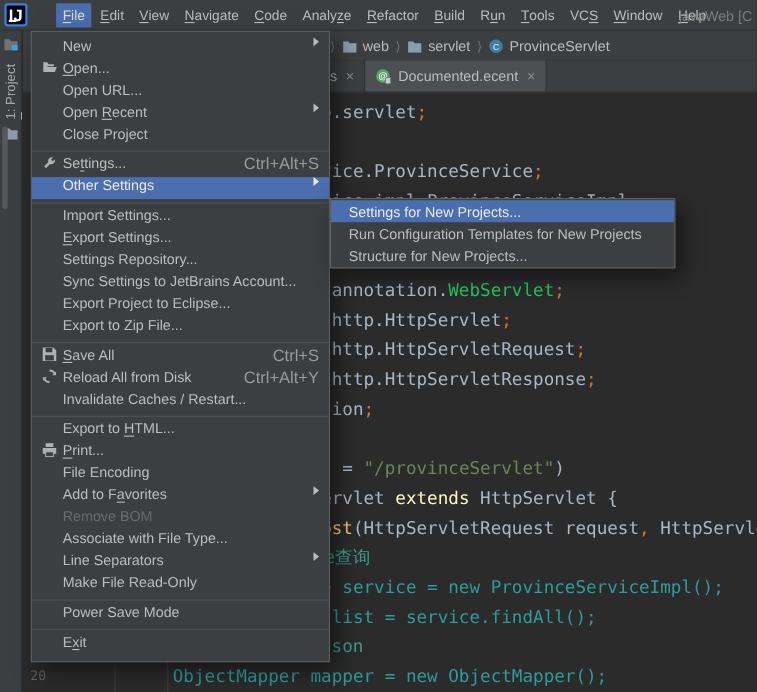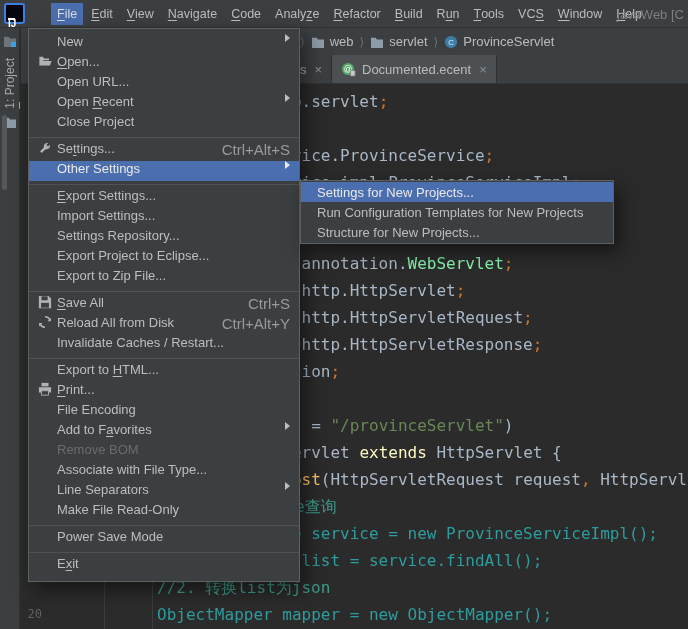--- a/index.html
+++ b/index.html
@@ -9,21 +9,21 @@
   *{box-sizing:border-box}
   html,body{margin:0;padding:0}
   body{width:688px;height:629px;overflow:hidden;position:relative;background:var(--bg-editor);
        font-family:"Liberation Sans",sans-serif;-webkit-font-smoothing:antialiased}
 
   
   .menubar{position:absolute;top:0;left:0;width:688px;height:28px;background:var(--bg-ui);
            border-bottom:1px solid #2F3133;display:flex;align-items:center;z-index:6}
   .logo{width:21px;height:21px;margin-left:4px;background:#050510;border:2px solid #3E7EE0;
         border-radius:3px;position:relative;flex:0 0 auto}
-  .logo b{position:absolute;top:13px;left:2px;color:#fff;font-size:10px;font-weight:bold;letter-spacing:0}
+  .logo b{position:absolute;top:1px;left:2px;color:#fff;font-size:15px;font-weight:bold;letter-spacing:0}
   .logo i{position:absolute;left:2px;bottom:2px;width:7px;height:2px;background:#fff}
   .mitem{height:22px;padding:0 6px;margin:0 1px;display:flex;align-items:center;
          color:#BCBCBC;font-size:12.5px;white-space:nowrap}
   .mitem.first{margin-left:26px}
   .mitem.active{background:var(--sel-blue);color:#DCDCDC}
   .mitem u,.pitem u,.vlabel u{text-decoration:underline;text-underline-offset:2px}
   .mtitle{position:absolute;left:617px;top:0;height:28px;display:flex;align-items:center;
           color:#7E7E7E;font-size:13px;white-space:nowrap}
 
   
@@ -51,21 +51,21 @@
   .tab-1{left:209px;width:102px;justify-content:flex-end;border-right:1px solid #2e3032}
   .tab-2{left:311px;background:#4C5052;border-right:1px solid #2e3032}
 
   
   .code{position:absolute;left:21px;top:84px;right:0;bottom:0;background:var(--bg-editor);overflow:hidden;z-index:0}
   .guide{position:absolute;width:1px;background:#3B3E41;bottom:0;top:352px}
   .cline{position:absolute;left:59px;height:27px;line-height:27px;white-space:pre;
          font-family:"DejaVu Sans Mono",monospace;font-size:16px}
   .gnum{position:absolute;left:0;width:21px;text-align:right;color:#606366;height:27px;line-height:27px;
         font-family:"DejaVu Sans Mono",monospace;font-size:12px}
-  .c-def{color:#A9B7C6}.c-kw{color:#fef9c3}.c-semi{color:#CC7832}.c-ann{color:#86efac}
+  .c-def{color:#A9B7C6}.c-kw{color:#fef9c3}.c-semi{color:#CC7832}.c-ann{color:#22c55e}
   .c-str{color:#6A8759}.c-mth{color:#FFC66D}.c-teal{color:#2E9C9C}.c-tealc{color:#3E9C8C}
 
   
   .popup{position:absolute;left:28px;top:28px;width:272px;background:var(--bg-ui);
          border:1px solid #5E6060;box-shadow:6px 8px 18px rgba(0,0,0,.5);z-index:10;padding:5px 0}
   .pitem{height:20px;display:flex;align-items:flex-start;padding:0 9px 0 6px;color:var(--txt-ui);
          font-size:13px;white-space:nowrap}
   .pitem .ic{width:20px;margin-right:2px;display:flex;justify-content:center;align-items:center;flex:0 0 auto}
   .pitem .sc{margin-left:auto;color:var(--txt-dim);font-size:15px}
   .pitem .arr{margin-left:auto;width:0;height:0;border-left:5px solid #BDBDBD;
@@ -242,29 +242,33 @@
       <span class="sc">Ctrl+Alt+S</span>
     </div>
     <div class="pitem sel">
       <span class="ic"></span>
       <span>Other Settings</span>
       <span class="arr"></span>
     </div>
     <div class="psep"></div>
     <div class="pitem">
       <span class="ic"></span>
+      <span>Import Settings...</span>
+    </div>
+    <div class="pitem">
+      <span class="ic"></span>
       <span><u>E</u>xport Settings...</span>
     </div>
     <div class="pitem">
       <span class="ic"></span>
-      <span>Import Settings...</span>
-    </div>
-    <div class="pitem">
-      <span class="ic"></span>
       <span>Settings Repository...</span>
+    </div>
+    <div class="pitem">
+      <span class="ic"></span>
+      <span>Sync Settings to JetBrains Account...</span>
     </div>
     <div class="pitem">
       <span class="ic"></span>
       <span>Export Project to Eclipse...</span>
     </div>
     <div class="pitem">
       <span class="ic"></span>
       <span>Export to Zip File...</span>
     </div>
     <div class="psep"></div>

